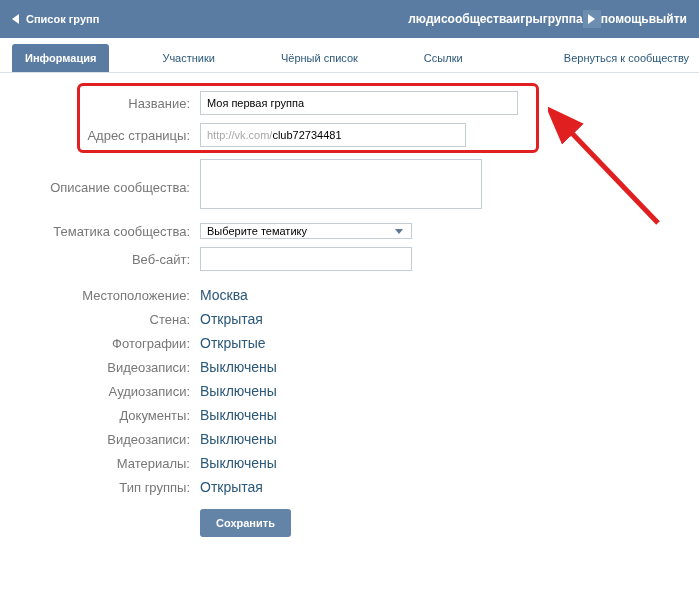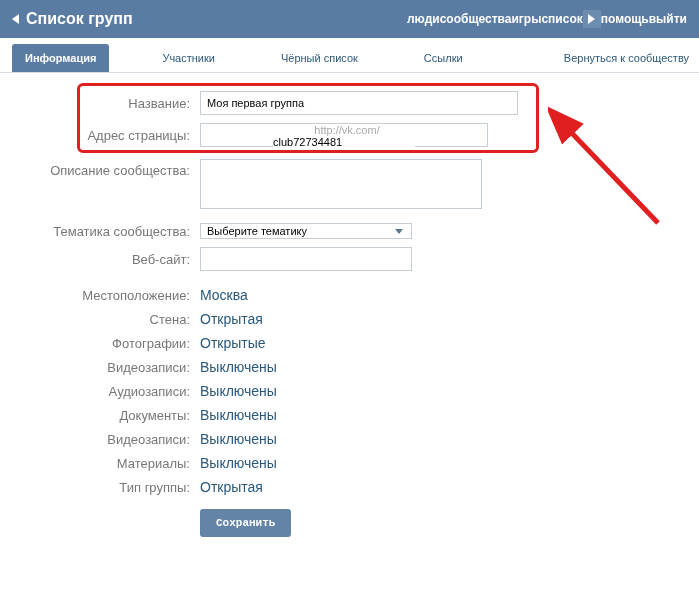--- a/index.html
+++ b/index.html
@@ -1,58 +1,58 @@
 <!DOCTYPE html>
 <html><head>
   <meta charset="utf-8">
   <style>
     * { margin: 0; padding: 0; box-sizing: border-box; }
     body { font-family: Tahoma, Arial, sans-serif; font-size: 11px; background: #fff; width: 699px; height: 598px; overflow: hidden; }
     .topbar { background: #5b7ca2; color: #fff; height: 38px; display: flex; align-items: center; padding: 0 12px; }
-    .topbar-left { display: flex; align-items: center; font-weight: bold; font-size: 16px; }
+    .topbar-left { display: flex; align-items: center; font-weight: bold; font-size: 11px; }
     .tri-left { width: 0; height: 0; border-top: 5px solid transparent; border-bottom: 5px solid transparent; border-right: 7px solid #fff; margin-right: 7px; }
     .topbar-right { margin-left: auto; display: flex; align-items: center; font-size: 12px; font-weight: bold; }
     .topbar-right span { cursor: pointer; }
     .tri-sq { width: 18px; height: 18px; background: #6d8db0; display: flex; align-items: center; justify-content: center; }
     .tri-right { width: 0; height: 0; border-top: 5px solid transparent; border-bottom: 5px solid transparent; border-left: 7px solid #fff; }
     .tabbar { border-bottom: 1px solid #d9e0e7; height: 33px; display: flex; align-items: flex-end; padding: 0 10px 0 12px; margin-top: 2px; gap: 32px; }
     .tab { padding: 8px 13px; color: #2b587a; font-size: 11px; cursor: pointer; margin-right: 8px; }
     .tab.active { background: #5b7ca2; color: #fff; border-radius: 3px 3px 0 0; font-weight: bold; }
     .back-link { margin-left: auto; color: #2b587a; font-size: 11px; padding: 8px 0; cursor: pointer; margin-top: 11px; }
     .form-area { padding: 18px 0 20px 0; position: relative; }
     .row { display: flex; align-items: center; margin-bottom: 8px; }
     .row-label { width: 200px; text-align: right; color: #777; padding-right: 10px; font-size: 13px; }
     .row-field { flex: 1; }
     .txt-input { width: 318px; height: 24px; border: 1px solid #c4ccd4; padding: 0 6px; font-size: 11px; font-family: inherit; color: #000; }
-    .addr-wrap { display: flex; width: 288px; border: 1px solid #c4ccd4; height: 24px; align-items: center; background: #fff; flex-direction: column; }
+    .addr-wrap { display: flex; width: 266px; border: 1px solid #c4ccd4; height: 24px; align-items: center; background: #fff; }
     .addr-prefix { color: #a8a8a8; padding-left: 6px; font-size: 11px; }
     .addr-input { border: none; outline: none; font-size: 11px; font-family: inherit; flex: 1; padding: 0; color: #000; }
     .desc { width: 282px; height: 50px; border: 1px solid #c4ccd4; resize: none; font-family: inherit; font-size: 11px; padding: 4px 6px; }
     .sel { width: 212px; height: 16px; border: 1px solid #c4ccd4; font-size: 11px; padding-left: 6px; cursor: pointer; display: flex; align-items: center; justify-content: space-between; color: #000; }
     .sel-caret { width: 0; height: 0; border-left: 4px solid transparent; border-right: 4px solid transparent; border-top: 5px solid #5d7893; margin-right: 8px; }
     .link-val { color: #2b587a; font-size: 14px; cursor: pointer; }
     .highlight-box { position: absolute; border: 3px solid #e02020; border-radius: 6px; pointer-events: none; }
     .arrow-svg { position: absolute; pointer-events: none; }
     .save-btn { background: #6383a7; color: #fff; border: none; padding: 8px 16px; font-size: 11px; font-weight: bold; border-radius: 3px; cursor: pointer; font-family: inherit; }
-    .row.top { align-items: flex-start; }
+    .row.top { align-items: center; }
     .row.top .row-label { padding-top: 4px; }
   </style>
 </head>
 <body>
 
 <div class="topbar">
   <div class="topbar-left">
     <span class="tri-left"></span>
     <span>Список групп</span>
   </div>
   <div class="topbar-right">
     <span>люди</span>
     <span>сообщества</span>
     <span>игры</span>
-    <span>список</span>
+    <span>группа</span>
     <span class="tri-sq">
         <span class="tri-right"></span>
       </span>
     <span>помощь</span>
     <span>выйти</span>
   </div>
 </div>
 
 <div class="tabbar">
   <div class="tab active">Информация</div>
@@ -141,18 +141,18 @@
     </div>
   <div class="row">
       <div class="row-label">Материалы:</div>
       <div class="row-field"><span class="link-val">Выключены</span></div>
     </div>
   <div class="row">
       <div class="row-label">Тип группы:</div>
       <div class="row-field"><span class="link-val">Открытая</span></div>
     </div>
 
-  <div class="row" style="margin-top:14px;font-family:Liberation Mono, monospace;">
+  <div class="row" style="margin-top:14px;">
     <div class="row-label"></div>
     <div class="row-field"><button class="save-btn">Сохранить</button></div>
   </div>
 
 </div>
 
 </body></html>

